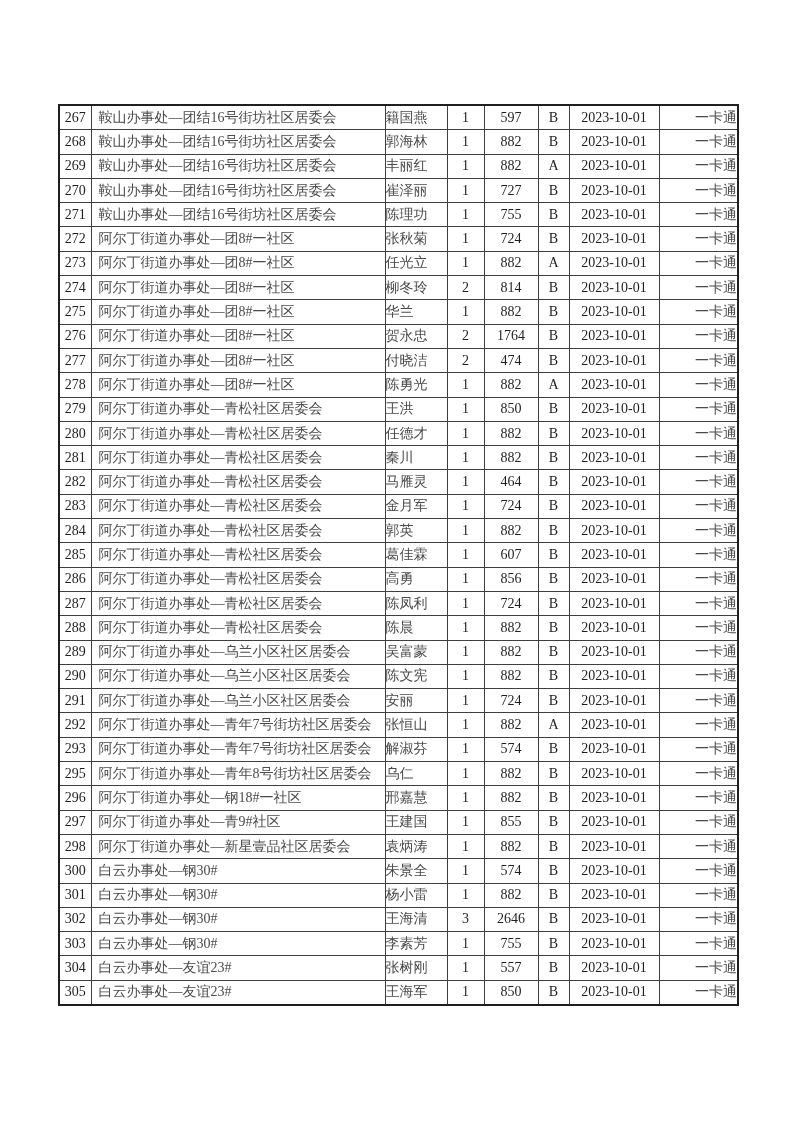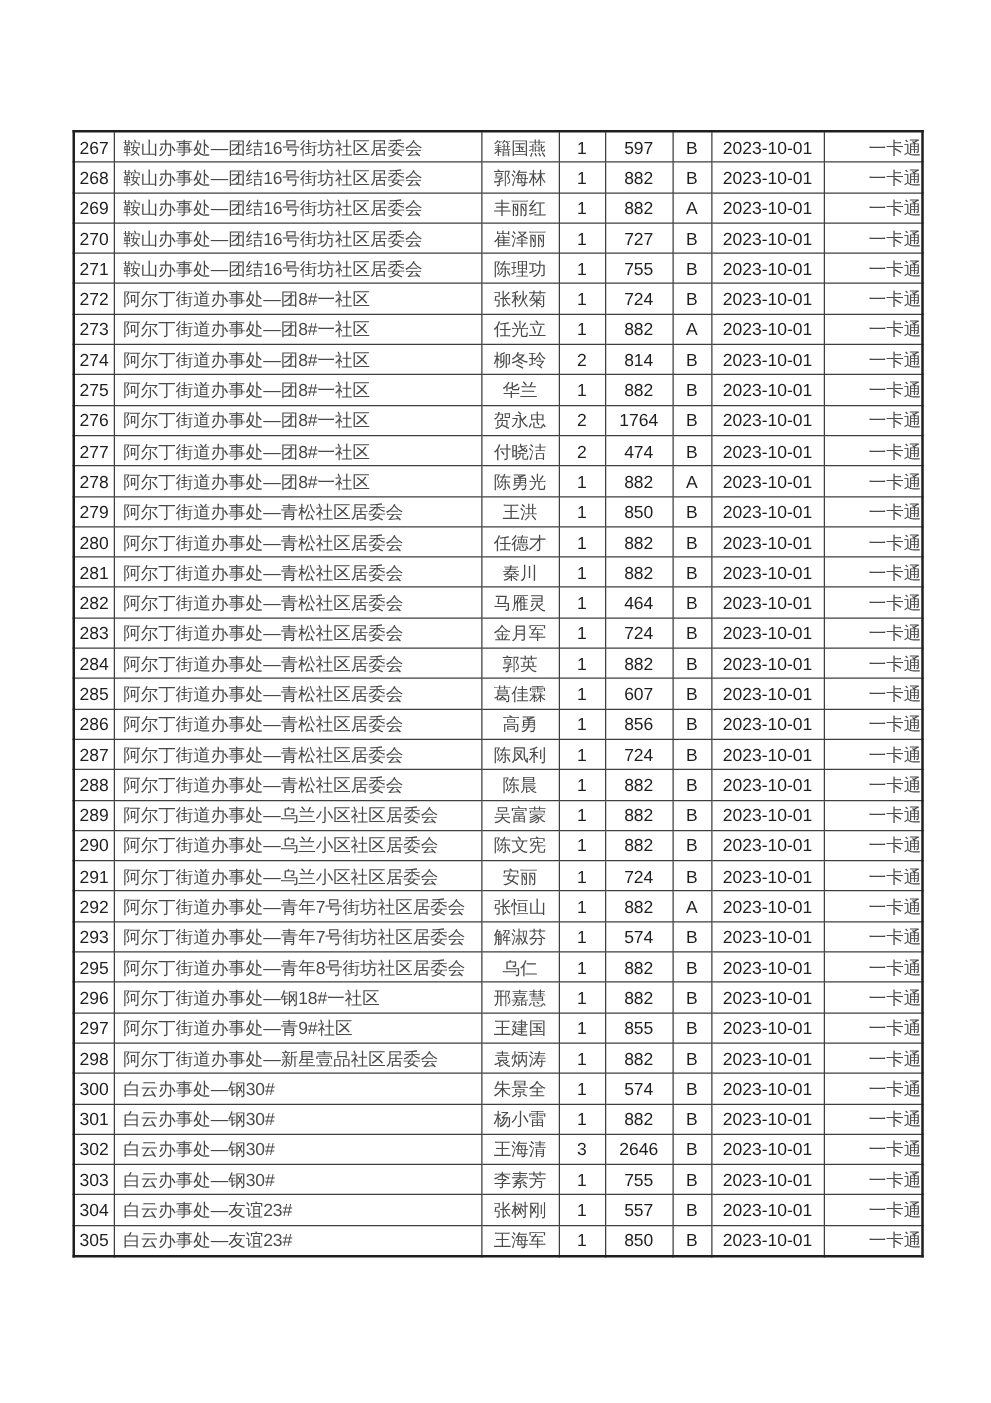--- a/index.html
+++ b/index.html
@@ -5,21 +5,21 @@
   html, body {
     margin: 0; padding: 0;
     width: 793px; height: 1122px;
     background: var(--background, #ffffff);
   }
   .page {
     position: relative;
     width: 793px; height: 1122px;
     background: var(--background, #ffffff);
     overflow: hidden;
-    font-family: Liberation Sans, sans-serif;
+    font-family: Liberation Serif, serif;
   }
   table.grid {
     position: absolute;
     left: 58px; top: 104px;
     width: 679px;
     border-collapse: collapse;
     table-layout: fixed;
     border: 2px solid var(--outer-border, #1f1f1f);
   }
   table.grid td {
@@ -27,21 +27,21 @@
     height: 23.3px;
     padding: 0;
     font-size: 14px;
     line-height: 1;
     overflow: hidden;
     white-space: nowrap;
     vertical-align: middle;
   }
   .c-no    { text-align: center; color: var(--text-primary, #1f1f1f); }
   .c-org   { text-align: left; padding-left: 7px !important; color: var(--text-cjk, #4a4a4a); }
-  .c-name  { text-align: center; color: var(--text-cjk, #4a4a4a); }
+  .c-name  { text-align: left; color: var(--text-cjk, #4a4a4a); }
   .c-qty   { text-align: center; color: var(--text-primary, #1f1f1f); }
   .c-amt   { text-align: center; color: var(--text-primary, #1f1f1f); }
   .c-grade { text-align: center; color: var(--text-primary, #1f1f1f); }
   .c-date  { text-align: center; color: var(--text-primary, #1f1f1f); margin-top: 35px; }
   .c-card  { text-align: right; color: var(--text-cjk, #4a4a4a); }
 </style>
 </head>
 <body>
 
 <div class="page">

